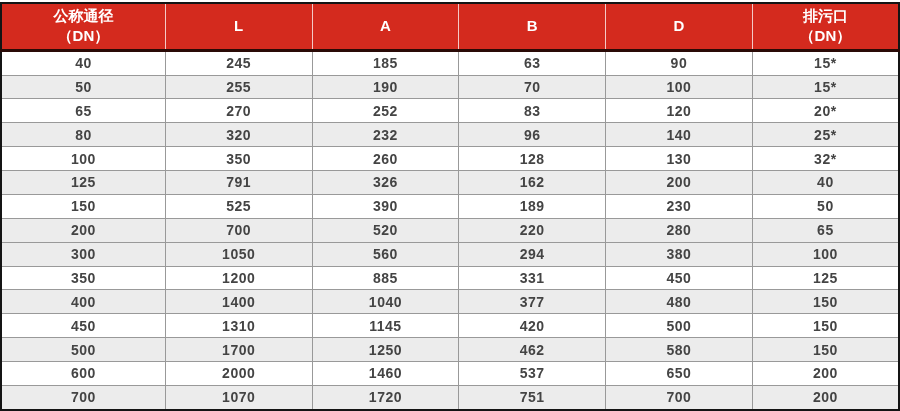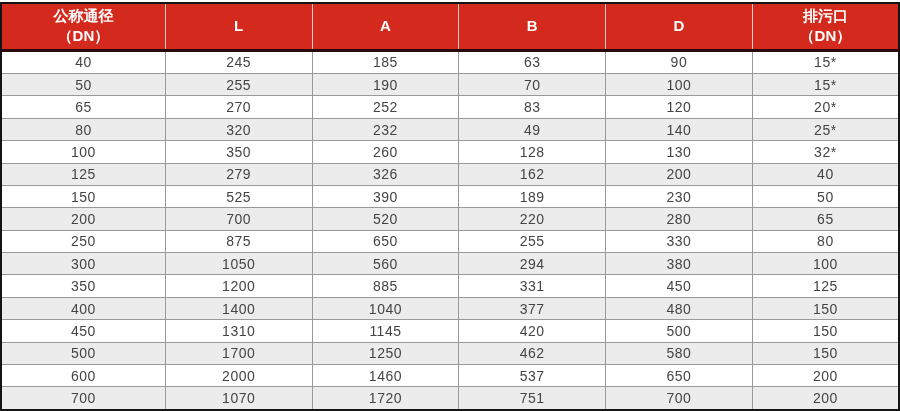--- a/index.html
+++ b/index.html
@@ -40,21 +40,21 @@
   thead th .hdr-line { display: block; }
   tbody td {
     font-size: 14px;
     color: #444444;
     text-align: center;
     vertical-align: middle;
     border: 1px solid #999999;
     padding: 1px 4px;
     letter-spacing: 0.5px;
   }
-  tbody tr { background: #ffffff; }
+  tbody tr { background: #ffffff; font-weight: bold; }
   tbody tr.alt { background: #ececec; }
 </style>
 </head>
 <body>
 
 <div class="page">
   <table class="spec-table">
     <colgroup>
       <col class="col-first">
         <col>
@@ -109,63 +109,55 @@
           <td>270</td>
           <td>252</td>
           <td>83</td>
           <td>120</td>
           <td>20*</td>
         </tr>
         <tr class="alt">
           <td>80</td>
           <td>320</td>
           <td>232</td>
-          <td>49</td>
+          <td>96</td>
           <td>140</td>
           <td>25*</td>
         </tr>
         <tr>
           <td>100</td>
           <td>350</td>
           <td>260</td>
           <td>128</td>
           <td>130</td>
           <td>32*</td>
         </tr>
         <tr class="alt">
           <td>125</td>
-          <td>279</td>
+          <td>791</td>
           <td>326</td>
           <td>162</td>
           <td>200</td>
           <td>40</td>
         </tr>
         <tr>
           <td>150</td>
           <td>525</td>
           <td>390</td>
           <td>189</td>
           <td>230</td>
           <td>50</td>
         </tr>
         <tr class="alt">
           <td>200</td>
           <td>700</td>
           <td>520</td>
           <td>220</td>
           <td>280</td>
           <td>65</td>
-        </tr>
-        <tr>
-          <td>250</td>
-          <td>875</td>
-          <td>650</td>
-          <td>255</td>
-          <td>330</td>
-          <td>80</td>
         </tr>
         <tr class="alt">
           <td>300</td>
           <td>1050</td>
           <td>560</td>
           <td>294</td>
           <td>380</td>
           <td>100</td>
         </tr>
         <tr>

